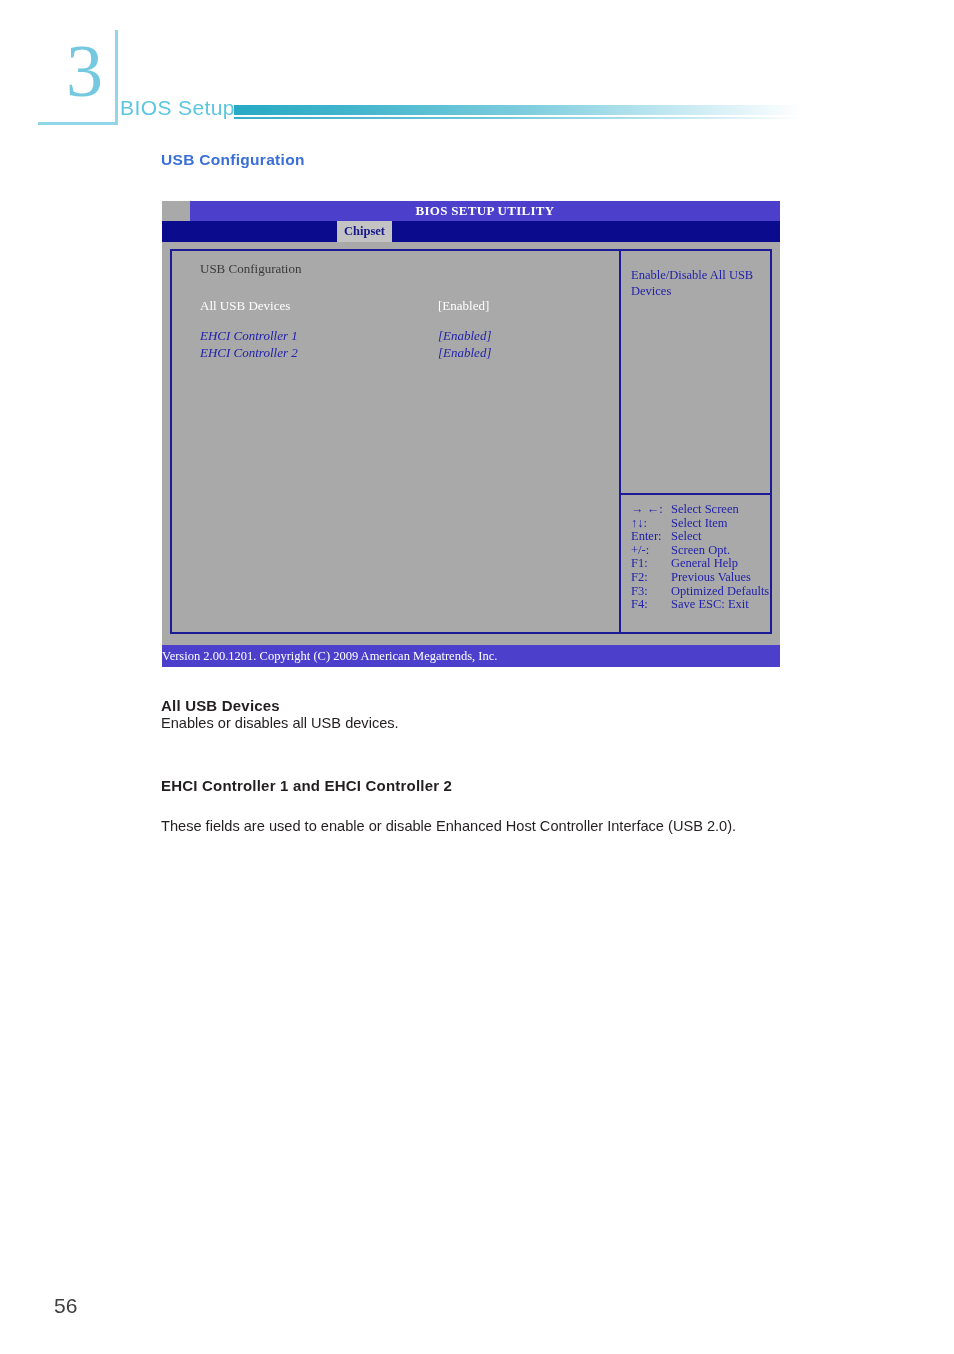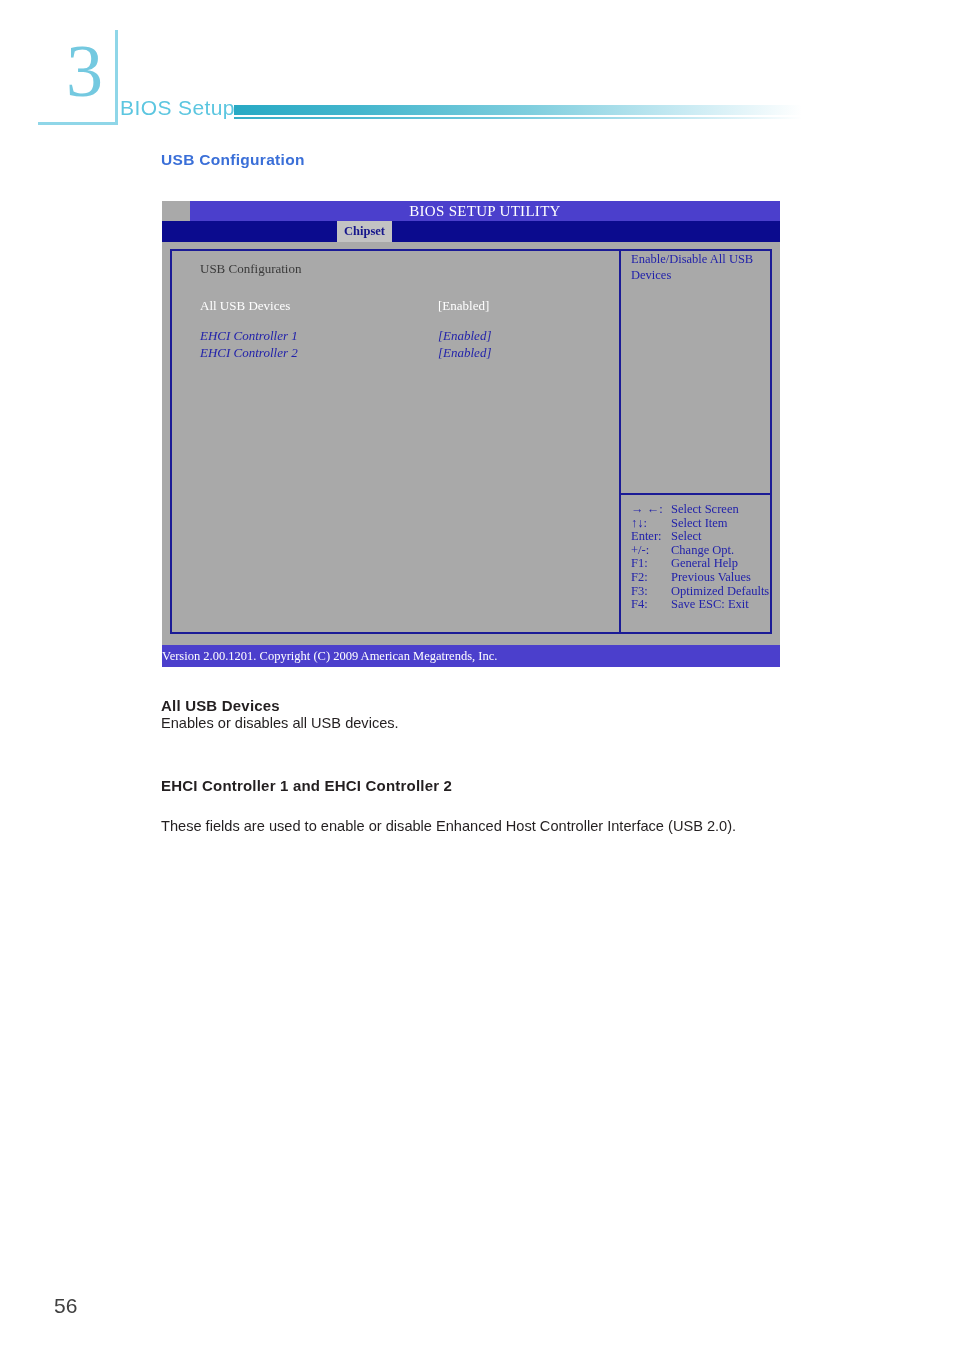--- a/index.html
+++ b/index.html
@@ -89,22 +89,22 @@
     top: 201px;
     width: 618px;
     height: 466px;
     background: #a9a9a9;
     font-family: "Liberation Serif", serif;
   }
   #bios-titlebar {
     height: 20px;
     background: #4b3fcc;
     color: #ffffff;
-    font-size: 15px;
-    font-weight: normal;
+    font-size: 13px;
+    font-weight: bold;
     text-align: center;
     line-height: 20px;
     letter-spacing: .3px;
     margin-left: 28px;
   }
   #bios-tabbar {
     height: 21px;
     background: #0b0b8e;
     position: relative;
   }
@@ -153,21 +153,21 @@
     display: flex;
     font-size: 13px;
     line-height: 17px;
   }
   .bios-row .lbl { width: 238px; }
   .bios-row.selected { color: #ffffff; }
   .bios-row.normal  { color: #2222aa; font-style: italic; }
   .spacer-row { height: 13px; }
 
   #bios-help {
-    padding: 0 8px 0 10px;
+    padding: 16px 8px 0 10px;
     font-size: 12.5px;
     line-height: 16px;
     color: #2222aa;
   }
   #bios-help-divider {
     position: absolute;
     left: 0;
     right: 0;
     top: 242px;
     height: 2px;
@@ -286,21 +286,21 @@
         <div class="nav-row">
           <span class="k">↑↓:</span>
           <span class="v">Select Item</span>
         </div>
         <div class="nav-row">
           <span class="k">Enter:</span>
           <span class="v">Select</span>
         </div>
         <div class="nav-row">
           <span class="k">+/-:</span>
-          <span class="v">Change Opt.</span>
+          <span class="v">Screen Opt.</span>
         </div>
         <div class="nav-row">
           <span class="k">F1:</span>
           <span class="v">General Help</span>
         </div>
         <div class="nav-row">
           <span class="k">F2:</span>
           <span class="v">Previous Values</span>
         </div>
         <div class="nav-row">

